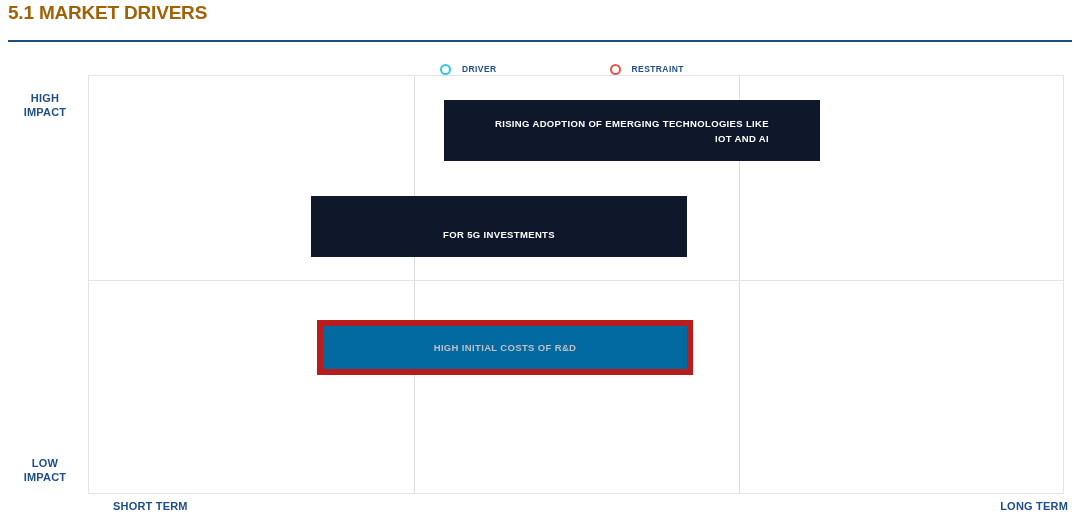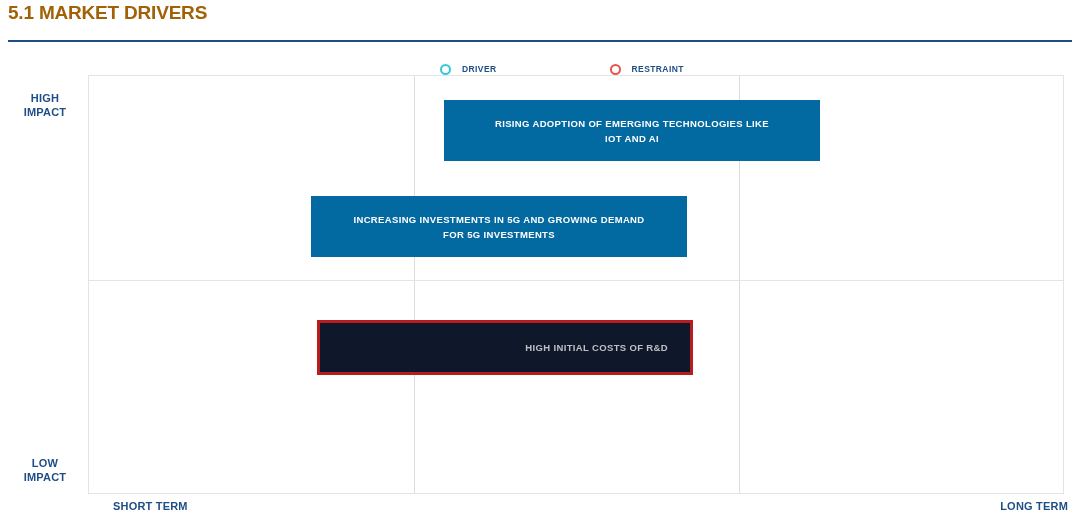--- a/index.html
+++ b/index.html
@@ -115,29 +115,29 @@
     align-items:center;
     justify-content:center;
     text-align:center;
     font-size:9.5px;
     font-weight:bold;
     letter-spacing:0.35px;
     line-height:15px;
     padding:4px 22px;
   }
   .item-box.driver{
-    background:#0369a1;
+    background:#0f172a;
     color:#ffffff;
     border:none;
+    text-align:right;
   }
   .item-box.restraint{
-    background:#0f172a;
+    background:#0369a1;
     color:#BFC0C2;
-    border:3px solid #b91c1c;
-    justify-content:flex-end;
+    border:6px solid #b91c1c;
   }
 
   #box-iot{      left:444px; top:100px; width:376px; height:61px; }
   #box-5g{       left:311px; top:196px; width:376px; height:61px; }
   #box-rnd{      left:317px; top:320px; width:376px; height:55px; }
 </style>
 </head>
 <body>
 
 <div id="page-title">5.1 MARKET DRIVERS</div>
@@ -175,21 +175,20 @@
 <div class="item-box driver" id="box-iot">
   <span>
     <span>RISING ADOPTION OF EMERGING TECHNOLOGIES LIKE</span>
     <br>
     <span>IOT AND AI</span>
   </span>
 </div>
 
 <div class="item-box driver" id="box-5g">
   <span>
-    <span>INCREASING INVESTMENTS IN 5G AND GROWING DEMAND</span>
     <br>
     <span>FOR 5G INVESTMENTS</span>
   </span>
 </div>
 
 <div class="item-box restraint" id="box-rnd">
   <span>HIGH INITIAL COSTS OF R&amp;D</span>
 </div>
 
 </body></html>

